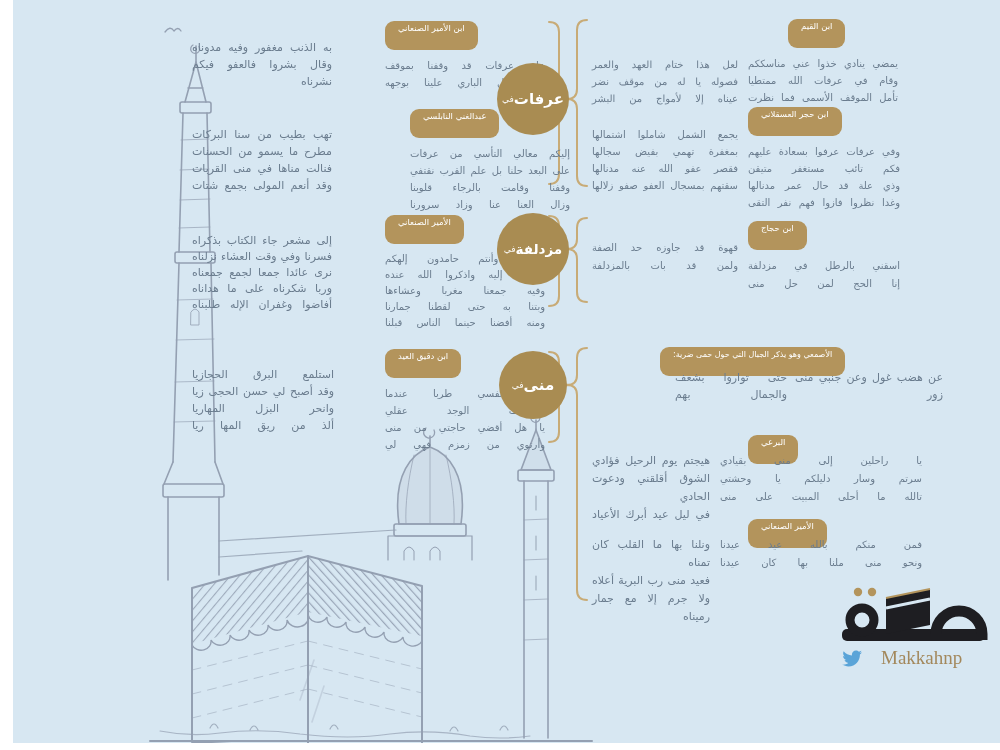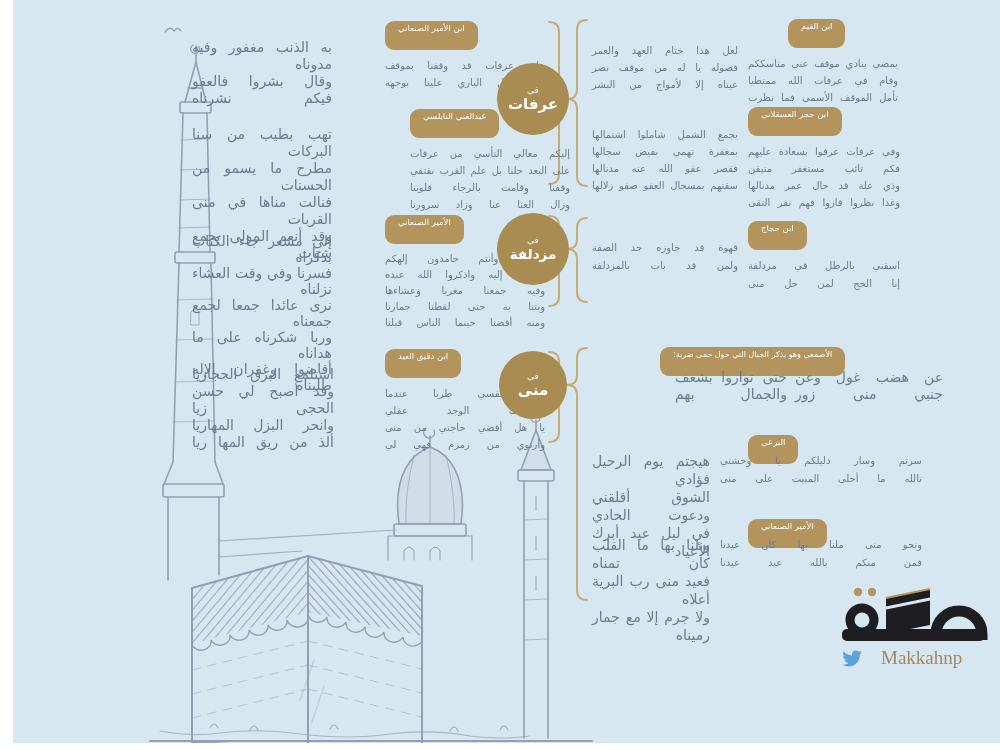--- a/index.html
+++ b/index.html
@@ -13,25 +13,25 @@
   .layer{position:absolute;left:0;top:0;pointer-events:none;}
   .edge{position:absolute;background:#ffffff;z-index:6;}
   .edge.left{left:0;top:0;width:13px;height:100%;}
   .edge.bottom{left:0;bottom:0;width:100%;height:7px;}
   .block{position:absolute;z-index:3;}
   .pill{display:inline-block;background:var(--pill);color:#fff;font-size:8.5px;
         line-height:11px;padding:2px 13px 16px;border-radius:9px;margin-bottom:7px;
         direction:rtl;white-space:nowrap;}
   .vl{direction:rtl;text-align:justify;text-align-last:justify;color:var(--text);
       font-size:10px;line-height:17px;}
-  .vl.small{font-size:14px;}
+  .vl.small{font-size:11px;}
   .lh16 .vl{line-height:16px;}
   .lh18 .vl{line-height:18px;}
   .node{position:absolute;z-index:4;border-radius:50%;background:var(--node);color:#fff;
-        display:flex;flex-direction:column;align-items:center;justify-content:center;
+        display:flex;flex-direction:row;align-items:center;justify-content:center;
         text-align:center;}
   .node .prefix{font-size:9px;line-height:10px;opacity:.95;}
   .node .title{font-size:15px;font-weight:bold;line-height:18px;direction:rtl;}
   .twitter-row{position:absolute;left:842px;top:647px;z-index:4;display:flex;
                align-items:center;gap:19px;}
   .handle{font-family:"Liberation Serif",serif;font-size:19px;color:var(--gold);}
 </style>
 </head>
 <body>
 
@@ -150,25 +150,25 @@
 </div>
 <div class="block" style="left:192px;top:126px;width:140px;">
   <div class="vl small">تهب بطيب من سنا البركات</div>
   <div class="vl small">مطرح ما يسمو من الحسنات</div>
   <div class="vl small">فنالت مناها في منى القربات</div>
   <div class="vl small">وقد أنعم المولى بجمع شتات</div>
 </div>
 
 <div class="block" style="left:748px;top:14px;width:150px;">
   <span class="pill" style="margin-left:40px;">ابن القيم</span>
-  <div class="vl">يمضي ينادي موقف عني مناسككم</div>
+  <div class="vl">يمضي ينادي خذوا عني مناسككم</div>
   <div class="vl">وقام في عرفات الله ممتطيا</div>
   <div class="vl">تأمل الموقف الأسمى فما نظرت</div>
 </div>
-<div class="block" style="left:592px;top:42px;width:146px;">
+<div class="block" style="left:592px;top:56px;width:146px;font-family:Liberation Serif, serif;">
   <div class="vl">لعل هذا ختام العهد والعمر</div>
   <div class="vl">فصوله يا له من موقف نضر</div>
   <div class="vl">عيناه إلا لأمواج من البشر</div>
 </div>
 
 <div class="block" style="left:748px;top:102px;width:152px;">
   <span class="pill">ابن حجر العسقلاني</span>
   <div class="vl">وفي عرفات عرفوا بسعادة عليهم</div>
   <div class="vl">فكم تائب مستغفر متيقن</div>
   <div class="vl">وذي علة قد حال عمر مدنالها</div>
@@ -228,35 +228,36 @@
   <div class="vl small">عن هضب غول وعن جنبي منى زور</div>
 </div>
 <div class="block" style="left:675px;top:369px;width:112px;">
   <div class="vl small">حتى تواروا بشعف والجمال بهم</div>
 </div>
 
 <div class="block" style="left:748px;top:430px;">
   <span class="pill">البرعي</span>
 </div>
 <div class="block lh18" style="left:720px;top:452px;width:202px;">
+  <div class="vl">يا راحلين إلى منى بقيادي</div>
   <div class="vl">سرتم وسار دليلكم يا وحشتي</div>
   <div class="vl">تالله ما أحلى المبيت على منى</div>
 </div>
 <div class="block lh18" style="left:592px;top:452px;width:118px;">
   <div class="vl small">هيجتم يوم الرحيل فؤادي</div>
   <div class="vl small">الشوق أقلقني ودعوت الحادي</div>
   <div class="vl small">في ليل عيد أبرك الأعياد</div>
 </div>
 
 <div class="block" style="left:748px;top:514px;">
   <span class="pill">الأمير الصنعاني</span>
 </div>
 <div class="block lh18" style="left:720px;top:536px;width:202px;">
+  <div class="vl">فمن منكم بالله عيد عيدنا</div>
   <div class="vl">ونحو منى ملنا بها كان عيدنا</div>
-  <div class="vl">فمن منكم بالله عيد عيدنا</div>
 </div>
 <div class="block lh18" style="left:592px;top:536px;width:118px;">
   <div class="vl small">ونلنا بها ما القلب كان تمناه</div>
   <div class="vl small">فعيد منى رب البرية أعلاه</div>
   <div class="vl small">ولا جرم إلا مع جمار رميناه</div>
 </div>
 
 <div class="twitter-row">
   <svg width="20" height="17" viewBox="0 0 20 17">
     <path fill="#5aa4d8" d="M20,2.3 c-0.7,0.3 -1.5,0.55 -2.3,0.65 c0.83,-0.5 1.45,-1.28 1.75,-2.2 c-0.78,0.46 -1.63,0.79 -2.55,0.97 C16.17,0.95 15.1,0.45 13.93,0.45 c-2.23,0 -4.03,1.8 -4.03,4.02 c0,0.32 0.03,0.63 0.1,0.92 C6.65,5.22 3.68,3.62 1.7,1.18 C1.35,1.78 1.15,2.47 1.15,3.2 c0,1.4 0.7,2.63 1.8,3.35 C2.28,6.53 1.65,6.35 1.1,6.05 l0,0.05 c0,1.95 1.38,3.58 3.23,3.95 c-0.34,0.1 -0.7,0.14 -1.07,0.14 c-0.26,0 -0.51,-0.02 -0.76,-0.07 c0.52,1.6 2,2.77 3.77,2.8 c-1.38,1.08 -3.12,1.73 -5.01,1.73 c-0.33,0 -0.65,-0.02 -0.96,-0.06 c1.78,1.15 3.9,1.81 6.17,1.81 c7.4,0 11.45,-6.13 11.45,-11.45 l-0.01,-0.52 C18.7,3.85 19.4,3.13 20,2.3 Z"></path>

